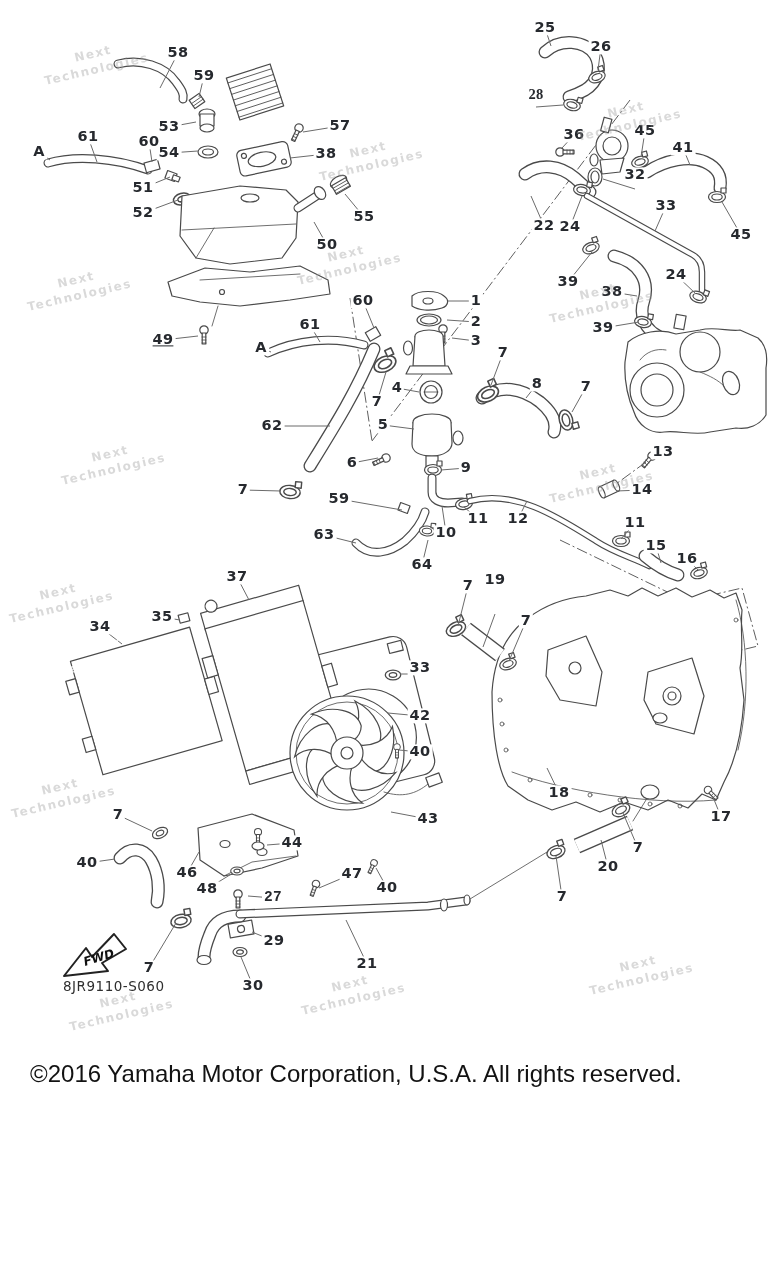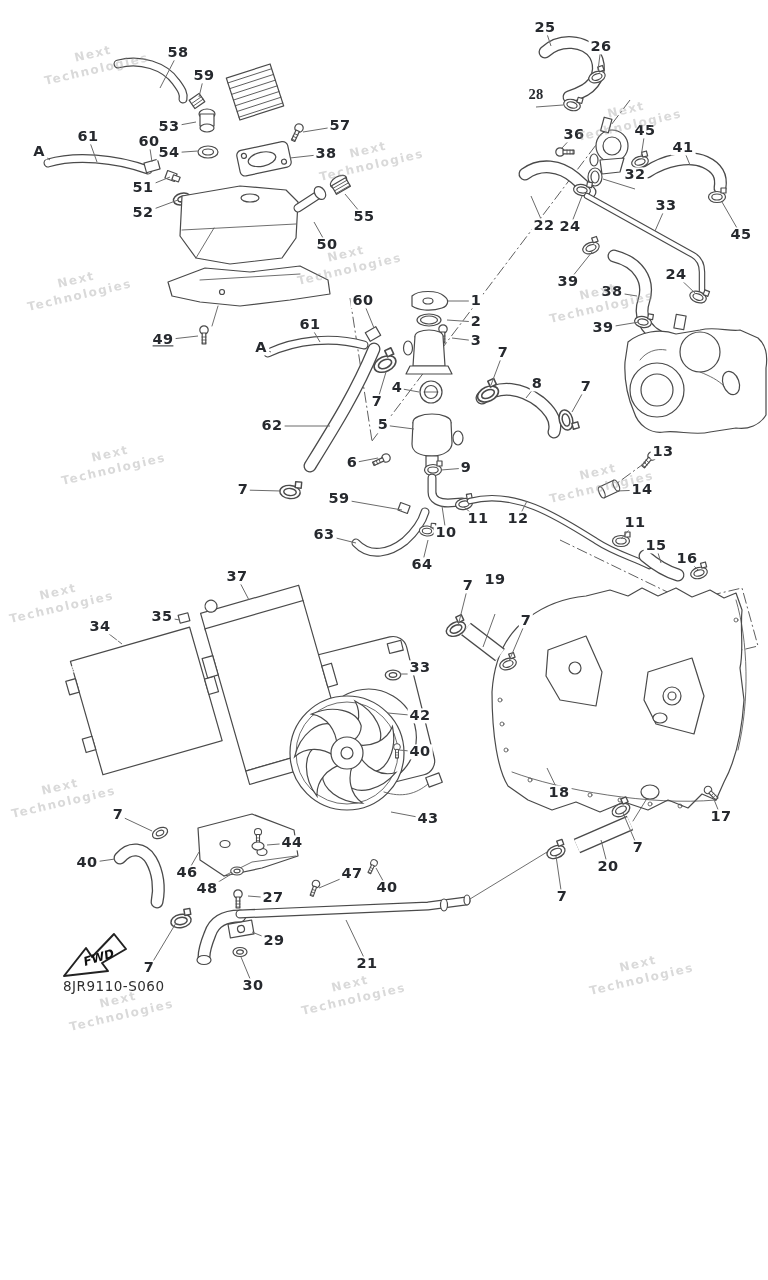--- a/index.html
+++ b/index.html
@@ -520,21 +520,21 @@
       <div class="part-label" style="left: 420px; top: 752px;">40</div>
       <div class="part-label" style="left: 428px; top: 819px;">43</div>
       <div class="part-label" style="left: 559px; top: 793px;">18</div>
       <div class="part-label" style="left: 721px; top: 817px;">17</div>
       <div class="part-label" style="left: 118px; top: 815px;">7</div>
       <div class="part-label" style="left: 87px; top: 863px;">40</div>
       <div class="part-label" style="left: 187px; top: 873px;">46</div>
       <div class="part-label" style="left: 292px; top: 843px;">44</div>
       <div class="part-label" style="left: 352px; top: 874px;">47</div>
       <div class="part-label" style="left: 207px; top: 889px;">48</div>
-      <div class="part-label" style="left: 273px; top: 898px;">27</div>
+      <div class="part-label" style="left: 273px; top: 898px; font-family: Liberation Mono, monospace;">27</div>
       <div class="part-label" style="left: 274px; top: 941px;">29</div>
       <div class="part-label" style="left: 253px; top: 986px;">30</div>
       <div class="part-label" style="left: 367px; top: 964px;">21</div>
       <div class="part-label" style="left: 149px; top: 968px;">7</div>
       <div class="part-label" style="left: 387px; top: 888px;">40</div>
       <div class="part-label" style="left: 638px; top: 848px;">7</div>
       <div class="part-label" style="left: 608px; top: 867px;">20</div>
       <div class="part-label" style="left: 562px; top: 897px;">7</div>
     </div>
   <div id="watermark-layer">
@@ -589,13 +589,14 @@
       <div class="watermark" style="left: 352px; top: 992px;">
         <div>Next</div>
         <div>Technologies</div>
       </div>
       <div class="watermark" style="left: 120px; top: 1008px;">
         <div>Next</div>
         <div>Technologies</div>
       </div>
     </div>
 
+  <div class="copyright">©2016 Yamaha Motor Corporation, U.S.A. All rights reserved.</div>
 </div>
 
 </body></html>

